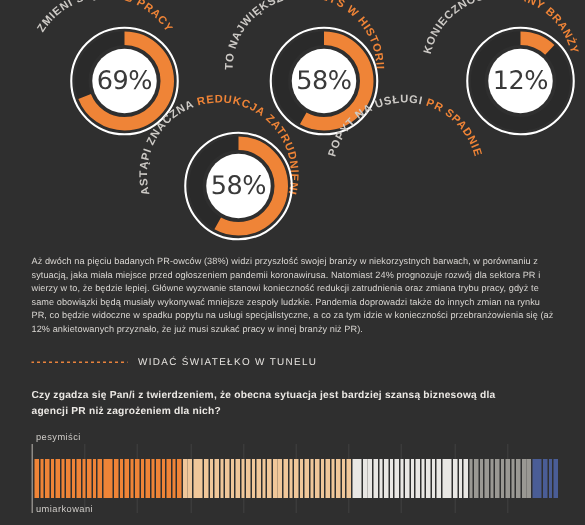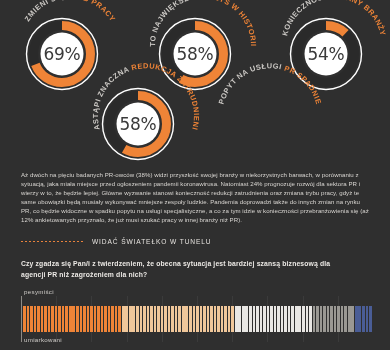--- a/index.html
+++ b/index.html
@@ -34,21 +34,21 @@
     height: 112px;
   }
   .donut-unit.d0 { left: 12px;  top: -2px; }
   .donut-unit.d1 { left: 145px; top: -2px; }
   .donut-unit.d2 { left: 276px; top: -2px; }
   .donut-unit.d3 { left: 88px;  top: 68px; }
   .donut-unit.d4 { left: 212px; top: 68px; }
 
   .ring-wrap {
     position: absolute;
-    left: 12px; top: 18px;
+    left: 33px; top: 18px;
     width: 76px; height: 76px;
   }
   .ring-svg { display: block; }
   .pct {
     position: absolute;
     left: 0; top: 0;
     width: 76px; height: 76px;
     display: flex;
     align-items: center;
     justify-content: center;
@@ -225,21 +225,21 @@
           </defs>
           <text><textPath xlink:href="#arcpath2" href="#arcpath2" startOffset="50%" text-anchor="middle"><tspan fill="#cdcac6">KONIECZNOŚĆ </tspan><tspan fill="#ef8437">ZMIANY BRANŻY</tspan></textPath></text>
         </svg>
         <div class="ring-wrap">
           <svg class="ring-svg" width="76" height="76" viewBox="0 0 76 76">
             <circle cx="38" cy="38" r="35.5" fill="none" stroke="#ffffff" stroke-width="1.4"></circle>
             <circle cx="38" cy="38" r="28.5" fill="none" stroke="#2a2a2a" stroke-width="9"></circle>
             <circle cx="38" cy="38" r="28.5" fill="none" stroke="#ef8437" stroke-width="9" stroke-dasharray="21.488493750554184 179.0707812546182" transform="rotate(-90 38 38)"></circle>
             <circle cx="38" cy="38" r="21.5" fill="#ffffff"></circle>
           </svg>
-          <div class="pct">54%</div>
+          <div class="pct">12%</div>
         </div>
       </div>
       <div class="donut-unit d3">
         <svg class="curve-svg" viewBox="0 0 112 112">
           <defs>
             <path id="arcpath3" d="M 12,62 A 48,48 0 1 1 104,62" fill="none"></path>
           </defs>
           <text><textPath xlink:href="#arcpath3" href="#arcpath3" startOffset="50%" text-anchor="middle"><tspan fill="#cdcac6">NASTĄPI ZNACZNA </tspan><tspan fill="#ef8437">REDUKCJA ZATRUDNIENIA</tspan></textPath></text>
         </svg>
         <div class="ring-wrap">

